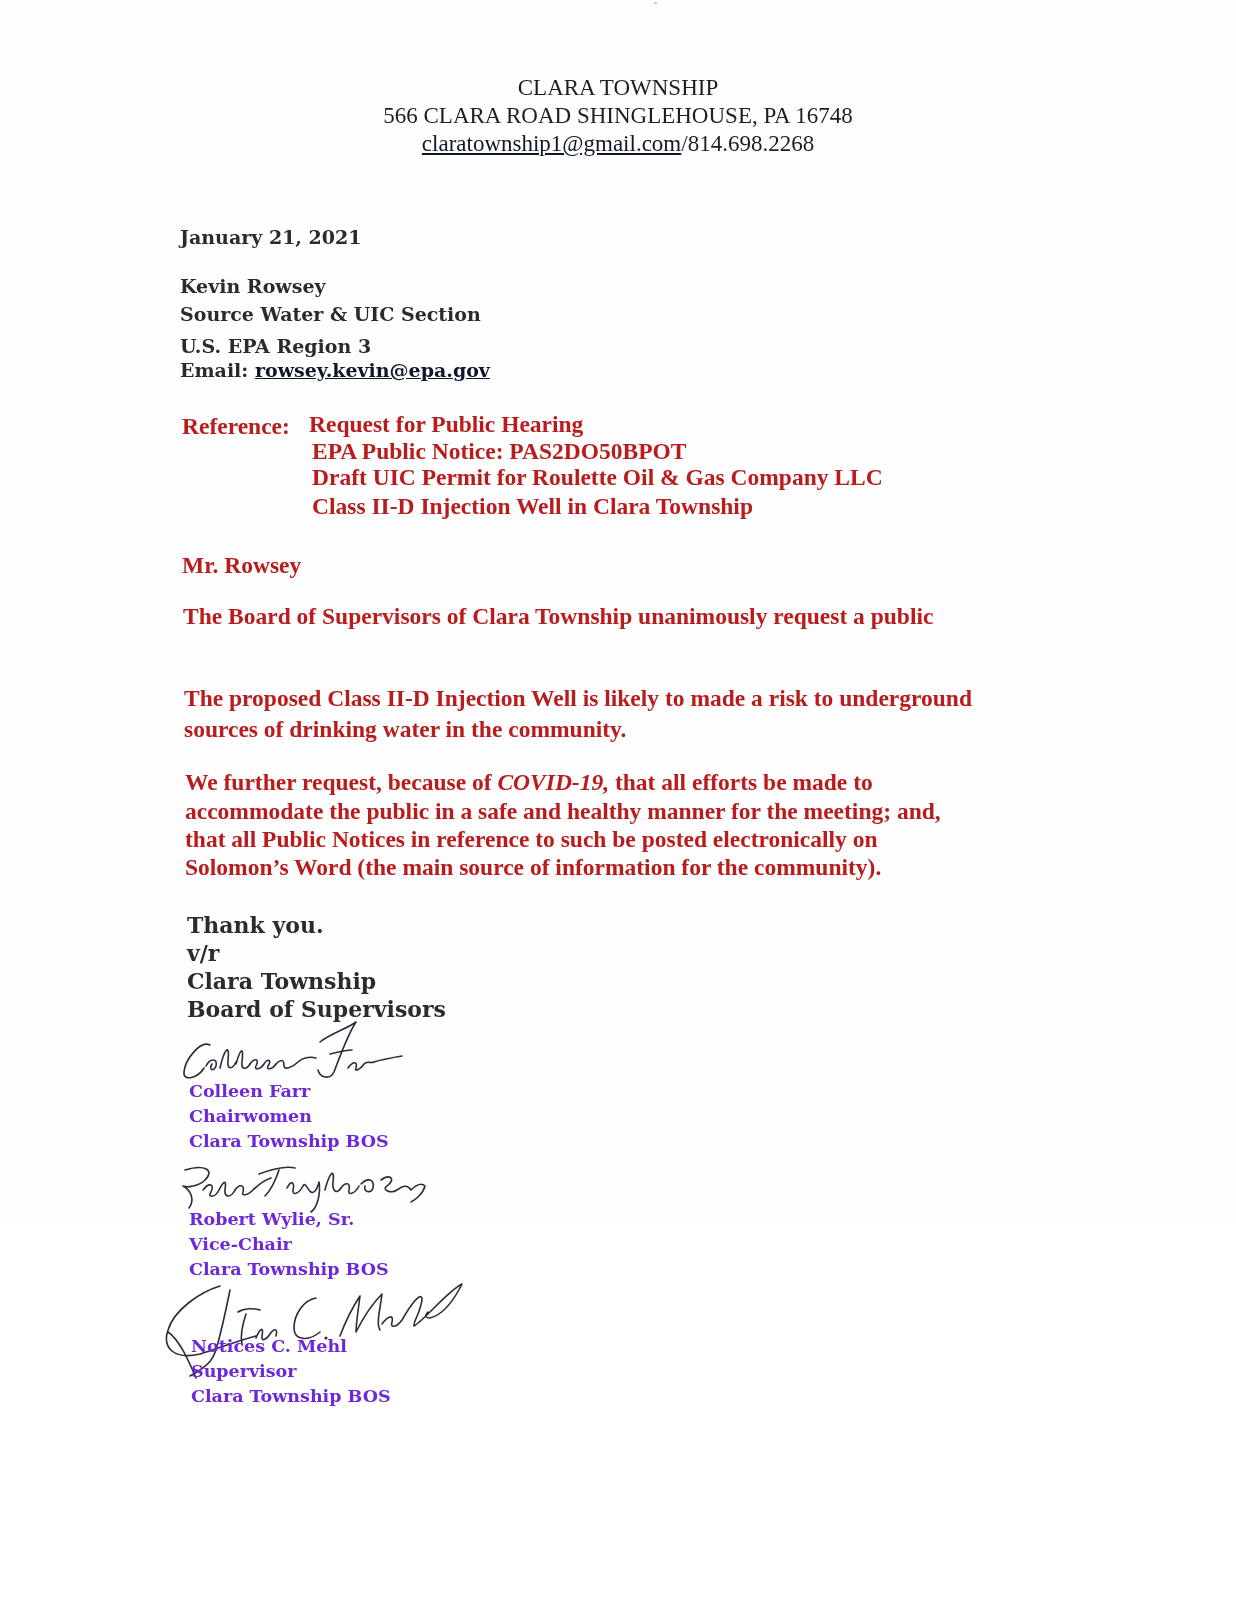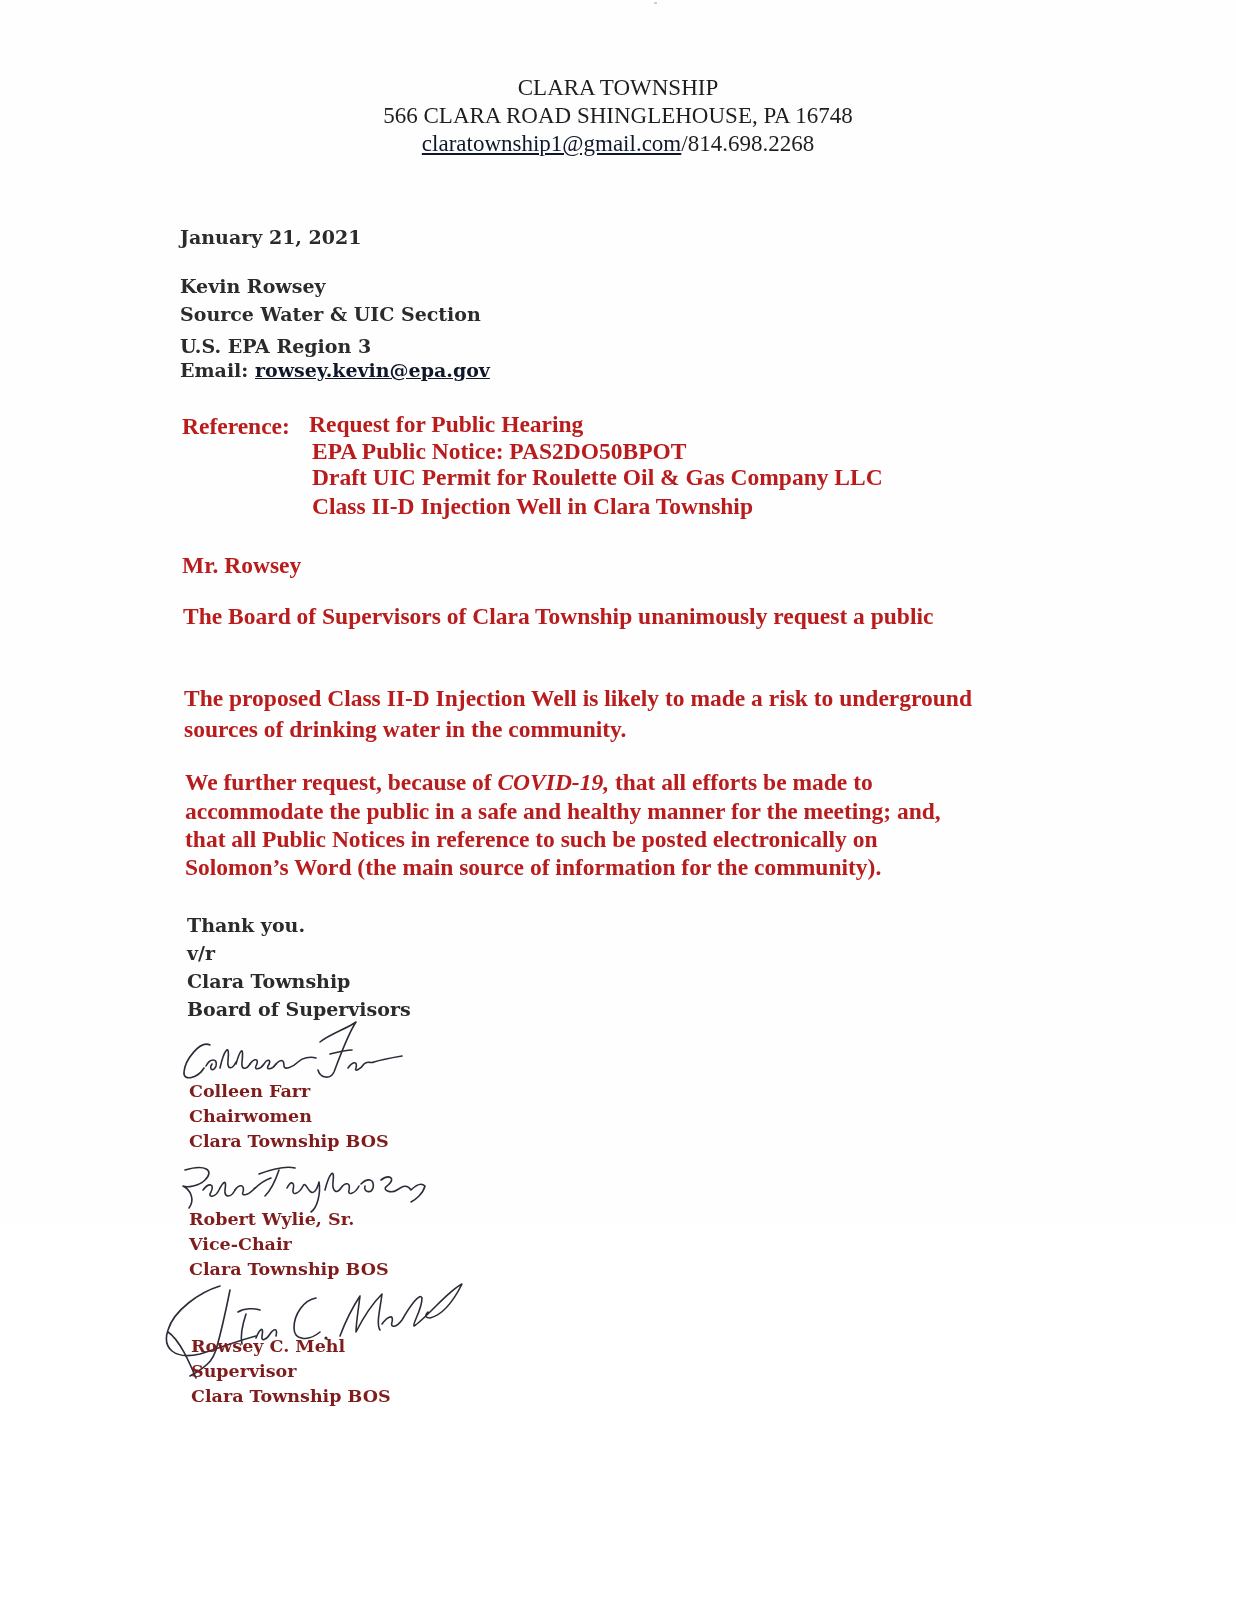--- a/index.html
+++ b/index.html
@@ -7,22 +7,22 @@
   .page { position: absolute; left: 0; top: 0; width: 1236px; height: 1223px; background: #fefefe; }
   .letterhead { position: absolute; left: 0; width: 1236px; text-align: center; font-family: "Liberation Serif", serif; font-size: 23px; color: #1e1e1e; line-height: 28px; }
   .lh1 { top: 74px; }
   .lh2 { top: 102px; }
   .lh3 { top: 130px; }
   .link { color: #0f172a; text-decoration: underline; }
   .body-text { font-family: "DejaVu Serif", serif; font-weight: bold; color: #2b2b2b; }
   .abs { position: absolute; white-space: nowrap; }
   .addr { font-size: 19px; line-height: 28px; }
   .para { position: absolute; font-family: "Liberation Serif", serif; font-weight: bold; font-size: 23.5px; line-height: 29px; color: #b91c1c; white-space: nowrap; }
-  .sig { position: absolute; font-family: "DejaVu Serif", serif; font-weight: bold; font-size: 17.5px; line-height: 25px; color: #7f1d1d; white-space: nowrap; }
-  .close { font-size: 19px; line-height: 28px; }
+  .sig { position: absolute; font-family: "DejaVu Serif", serif; font-weight: bold; font-size: 17.5px; line-height: 25px; color: #6d28d9; white-space: nowrap; }
+  .close { font-size: 22px; line-height: 28px; }
   svg.signature { position: absolute; overflow: visible; }
   svg.signature path { fill: none; stroke: #2b2b3a; stroke-width: 1.6; stroke-linecap: round; stroke-linejoin: round; }
   .speck { position: absolute; left: 654px; top: 2px; width: 3px; height: 2px; background: #cfcfcf; }
 </style>
 </head>
 <body>
 
 <div class="page">
   <div class="speck"></div>
 
@@ -94,16 +94,16 @@
     <path d="M70 10 C66 30, 60 56, 56 70 C54 76, 52 84, 30 96"></path>
     <path d="M8 52 C20 60, 30 84, 36 98"></path>
     <path d="M78 32 C84 28, 94 28, 100 30"></path>
     <path d="M86 34 C82 46, 80 56, 82 64"></path>
     <path d="M96 58 C100 48, 104 46, 102 56 C101 62, 106 60, 110 54 C114 48, 118 48, 116 56"></path>
     <path d="M156 18 C144 20, 134 34, 134 48 C134 60, 148 62, 160 52"></path>
     <circle cx="166" cy="58" r="1.6" fill="#2b2b3a" stroke="none"></circle>
     <path d="M180 56 C186 40, 192 28, 200 16 C198 32, 196 44, 196 52 C204 36, 214 22, 222 14 C220 30, 216 44, 220 50"></path>
     <path d="M222 44 C228 36, 234 34, 232 42 C230 48, 236 48, 242 40 C250 26, 260 12, 262 18 C262 30, 252 44, 254 46 C258 44, 266 36, 276 26 C286 16, 298 6, 302 4 C296 16, 286 34, 270 38 C266 38, 264 36, 268 32"></path>
   </svg>
-  <div class="sig" style="left:191px; top:1334px;">Rowsey C. Mehl</div>
+  <div class="sig" style="left:191px; top:1334px;">Notices C. Mehl</div>
   <div class="sig" style="left:191px; top:1359px;">Supervisor</div>
   <div class="sig" style="left:191px; top:1384px;">Clara Township BOS</div>
 </div>
 
 </body></html>

